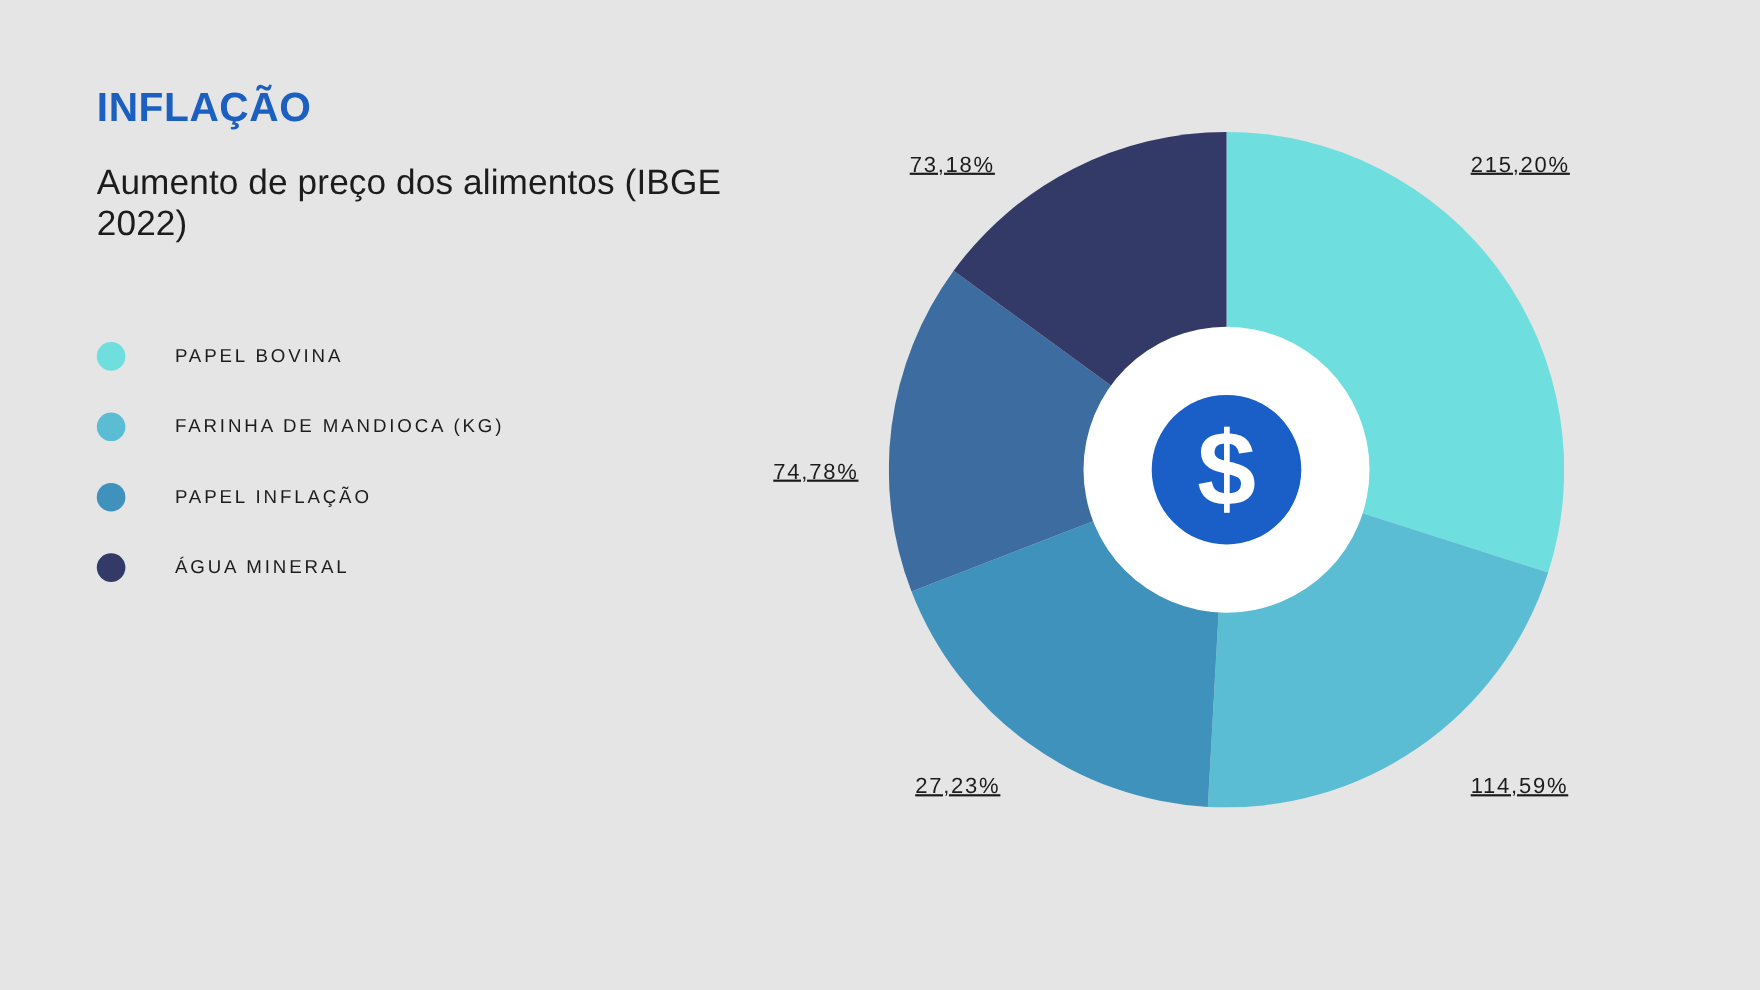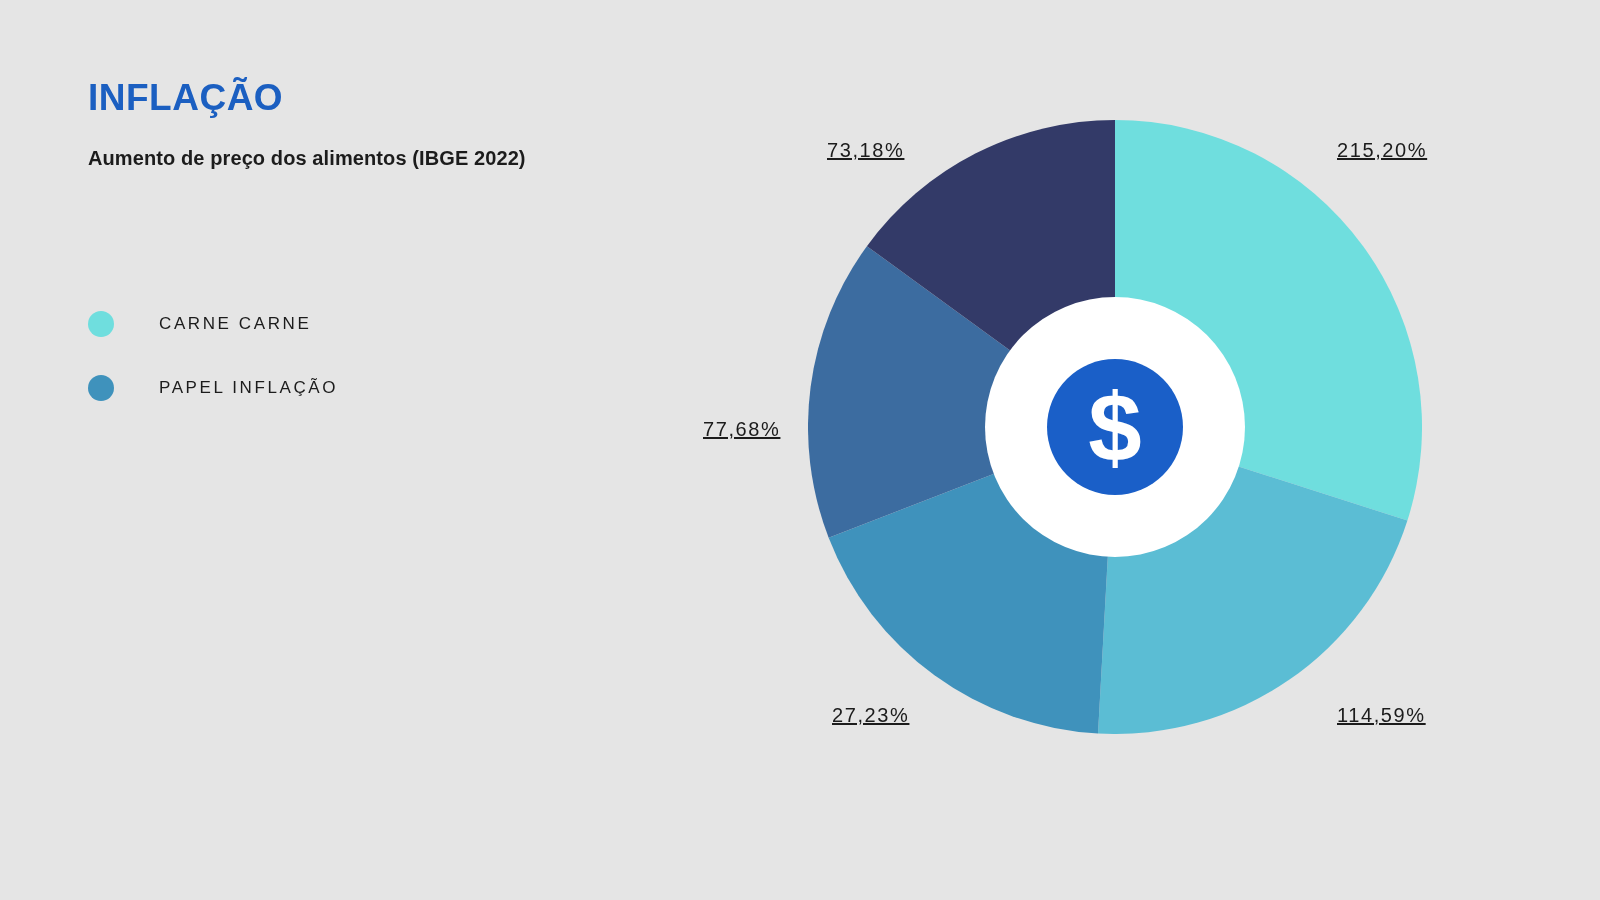--- a/index.html
+++ b/index.html
@@ -34,22 +34,22 @@
     font-size: 37px;
     font-weight: bold;
     letter-spacing: 0.5px;
     color: #1B5FC1;
     margin: 0;
     line-height: 1.1;
     font-family: "Liberation Sans", sans-serif;
   }
 
   #page-subtitle {
-    font-size: 20px;
-    font-weight: 700;
+    font-size: 32px;
+    font-weight: 400;
     color: #1c1c1c;
     margin: 0;
     padding-top: 27px;
     line-height: 1.2;
     letter-spacing: 0.1px;
     font-family: "Liberation Sans", sans-serif;
   }
 
   
   #legend {
@@ -118,25 +118,33 @@
 <div id="stage">
 
   <div class="left-col">
     <h1 id="page-title">INFLAÇÃO</h1>
     <p id="page-subtitle">Aumento de preço dos alimentos (IBGE 2022)</p>
   </div>
 
   <div id="legend">
     <div class="legend-item">
       <span class="legend-dot" style="background: rgb(111, 222, 222);"></span>
-      <span class="legend-label">CARNE CARNE</span>
+      <span class="legend-label">PAPEL BOVINA</span>
+    </div>
+    <div class="legend-item">
+      <span class="legend-dot" style="background: rgb(91, 189, 212);"></span>
+      <span class="legend-label">FARINHA DE MANDIOCA (KG)</span>
     </div>
     <div class="legend-item">
       <span class="legend-dot" style="background: rgb(63, 146, 188);"></span>
       <span class="legend-label">PAPEL INFLAÇÃO</span>
+    </div>
+    <div class="legend-item">
+      <span class="legend-dot" style="background: rgb(51, 58, 104);"></span>
+      <span class="legend-label">ÁGUA MINERAL</span>
     </div>
   </div>
 
   <div id="donut-wrap">
     <svg id="donut-svg" viewBox="0 0 614 614">
       <g id="donut-slices">
           <path d="M 307 307 L 307.00 0.00 A 307 307 0 0 1 599.42 400.50 Z" fill="#6FDEDE"></path>
           <path d="M 307 307 L 599.42 400.50 A 307 307 0 0 1 290.01 613.53 Z" fill="#5BBDD4"></path>
           <path d="M 307 307 L 290.01 613.53 A 307 307 0 0 1 20.66 417.73 Z" fill="#3F92BC"></path>
           <path d="M 307 307 L 20.66 417.73 A 307 307 0 0 1 58.90 126.17 Z" fill="#3C6CA0"></path>
@@ -144,16 +152,16 @@
         </g>
       <circle cx="307" cy="307" r="130" fill="#ffffff"></circle>
       <circle id="center-circle" cx="307" cy="307" r="68" fill="#1A5FC8"></circle>
       <text id="center-glyph" x="307" y="307" text-anchor="middle" dominant-baseline="central" font-family="Liberation Sans, sans-serif" font-size="96" font-weight="bold" fill="#FFFFFF">$</text>
     </svg>
   </div>
 
   <div class="value-label vl-0">215,20%</div>
   <div class="value-label vl-1">114,59%</div>
   <div class="value-label vl-2">27,23%</div>
-  <div class="value-label vl-3">77,68%</div>
+  <div class="value-label vl-3">74,78%</div>
   <div class="value-label vl-4">73,18%</div>
 
 </div>
 
 </body></html>

